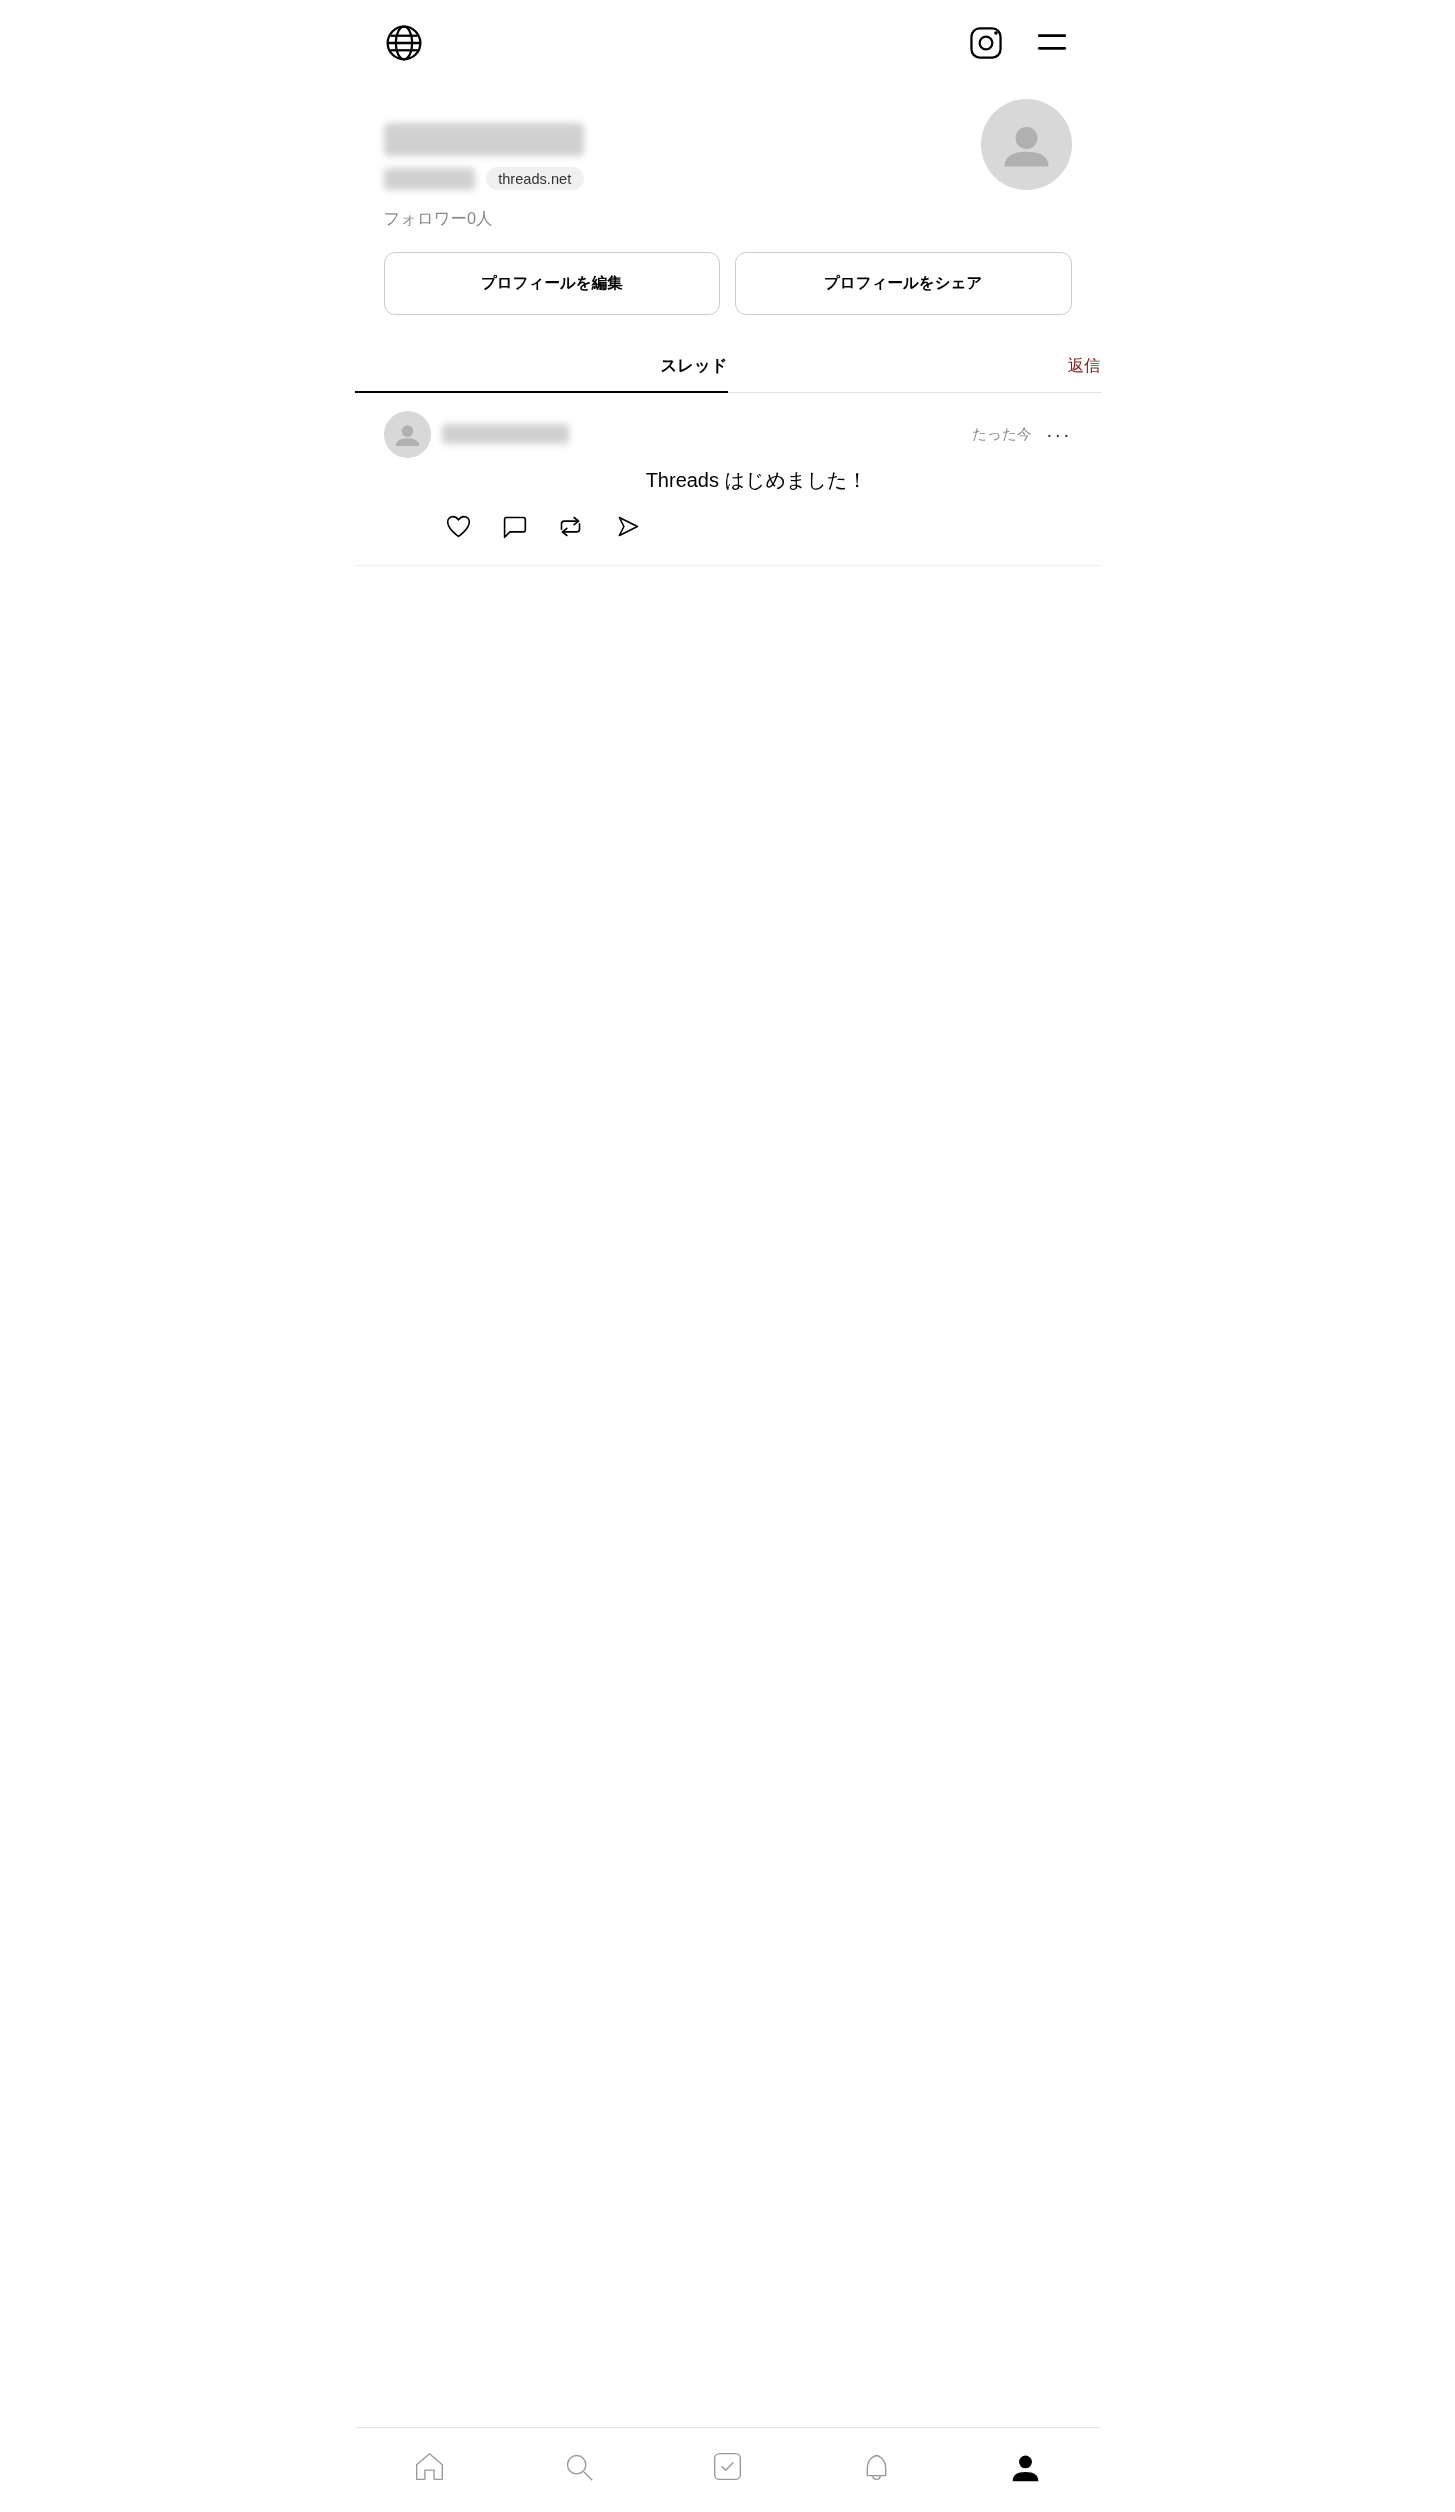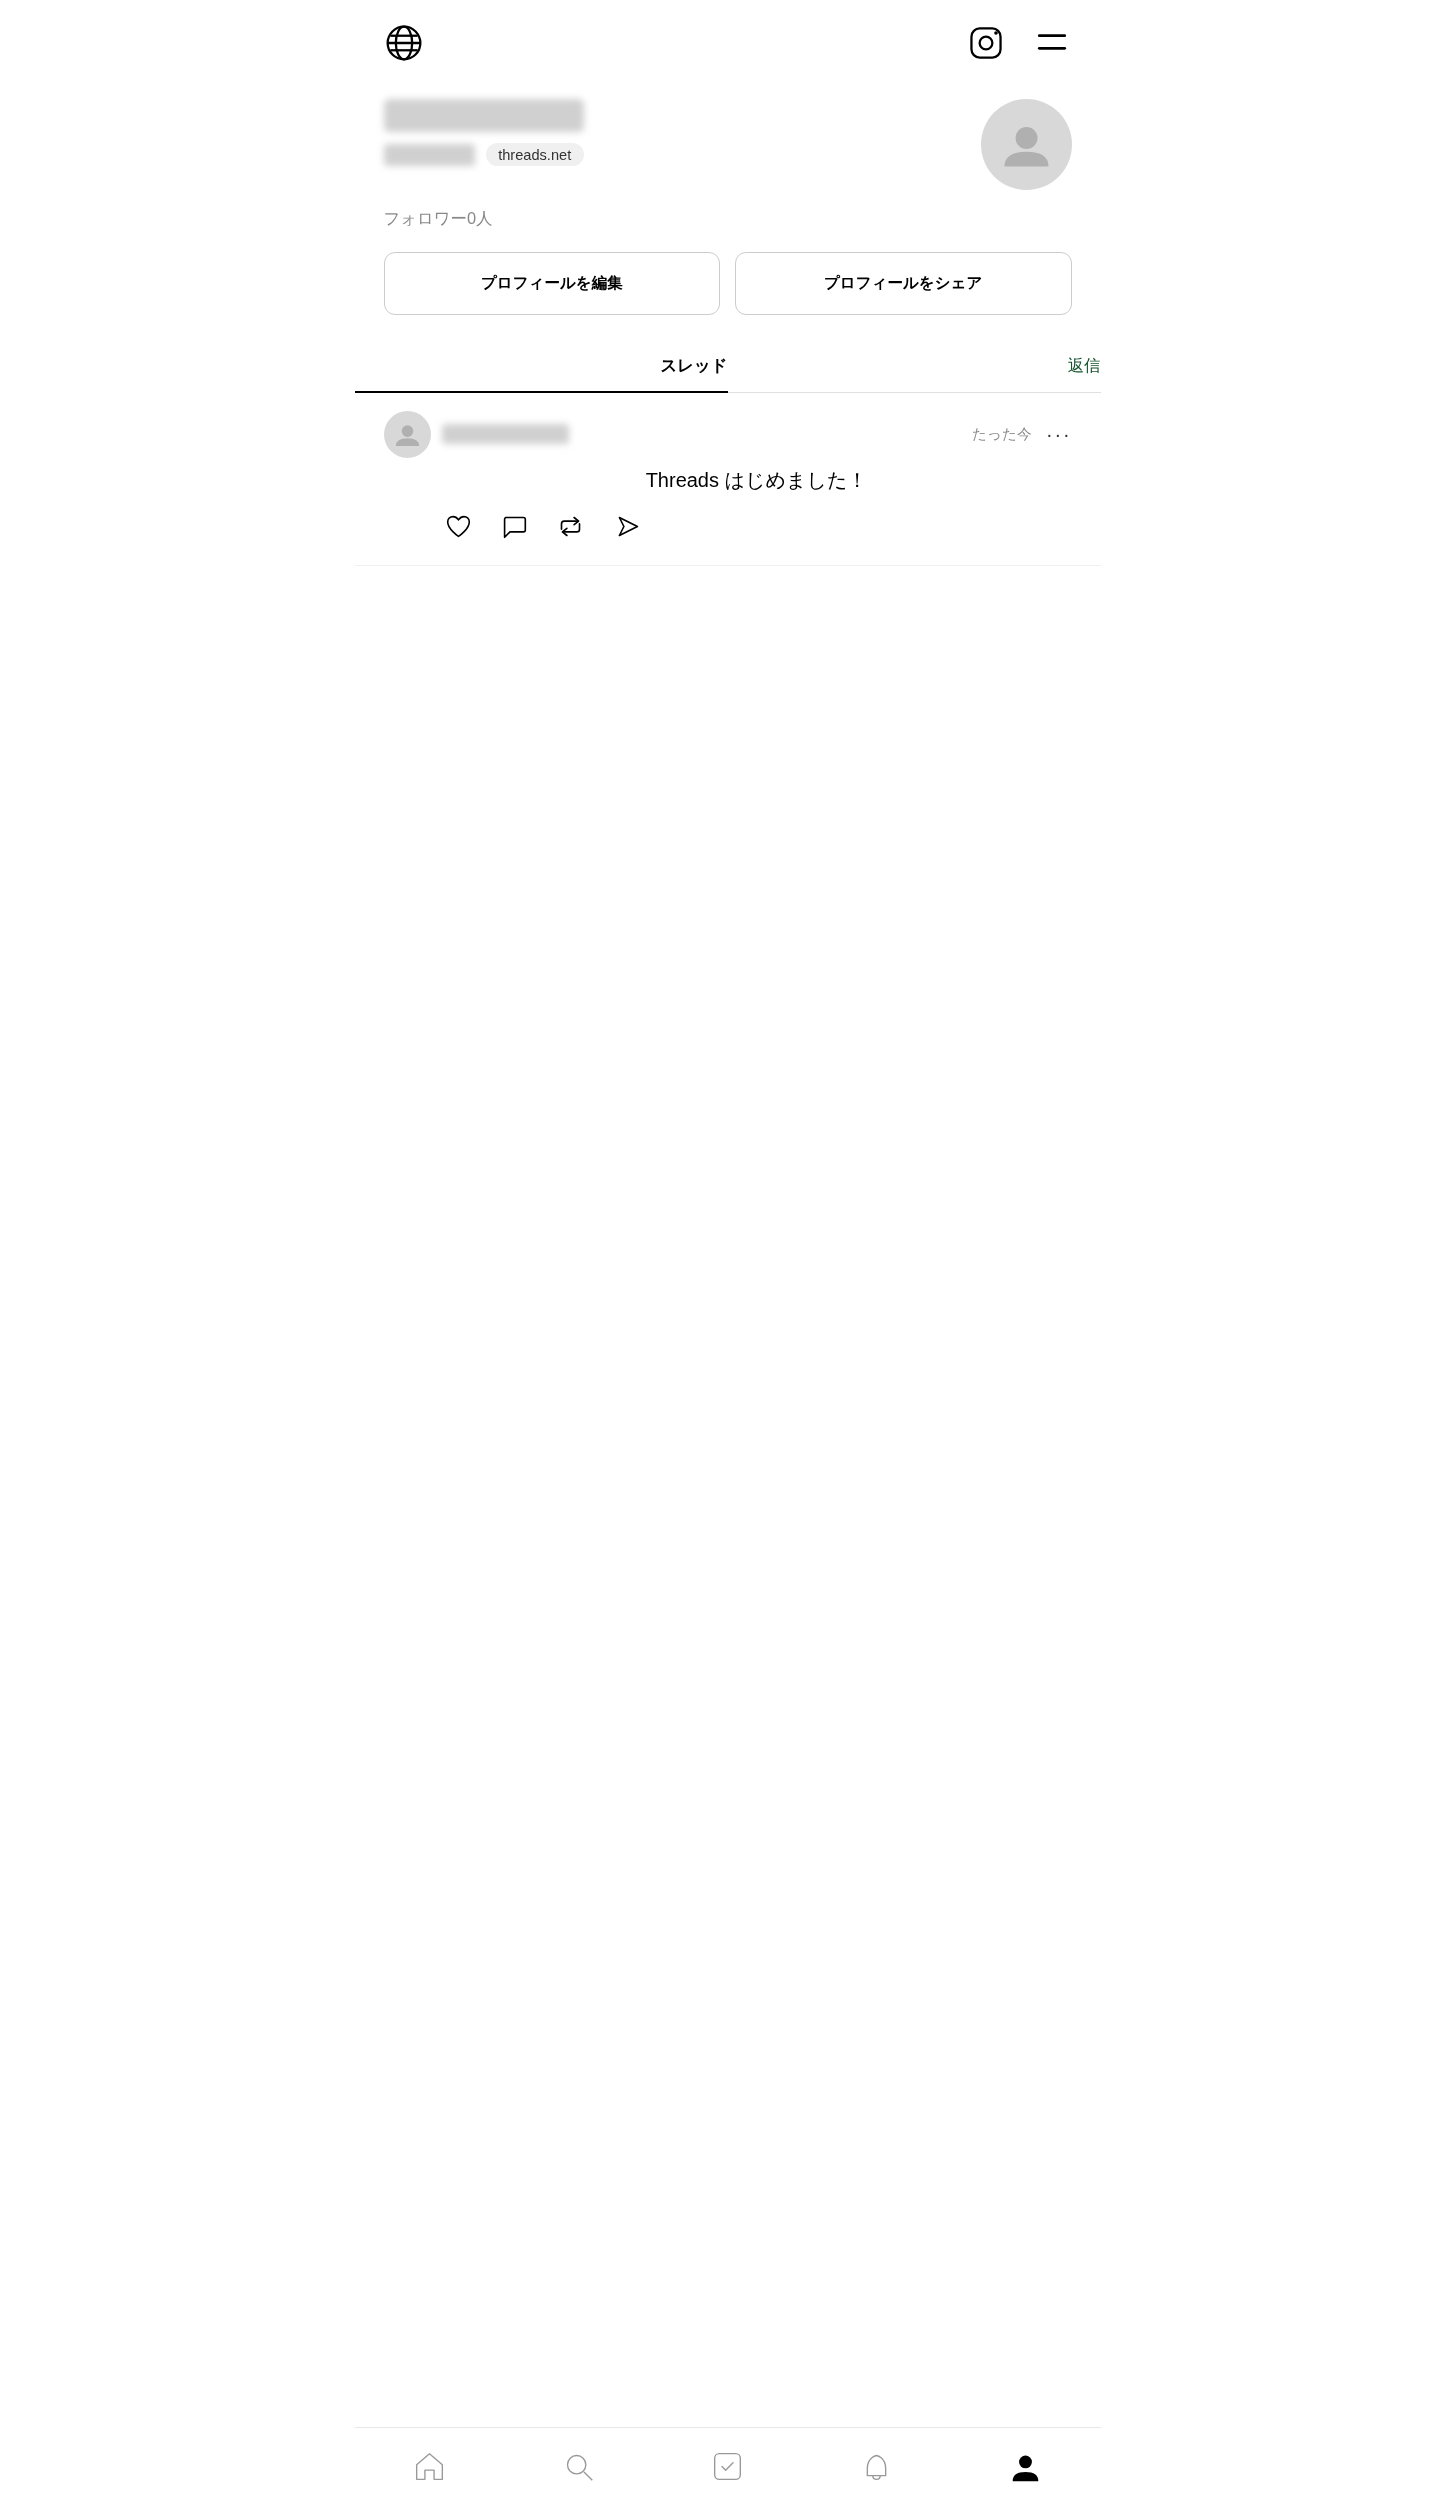--- a/index.html
+++ b/index.html
@@ -46,21 +46,21 @@
       font-size: 25.5px;
       font-weight: 300;
       letter-spacing: -1.8px;
       line-height: 1;
     }
 
     
     .profile-section {
       padding: 18px 29px 0 29px;
       display: flex;
-      align-items: flex-start;
+      align-items: flex-end;
       justify-content: space-between;
     }
 
     .profile-info {
       flex: 1;
     }
 
     .profile-name-blur {
       width: 200px;
       height: 33px;
@@ -165,21 +165,21 @@
       content: '';
       position: absolute;
       bottom: -0.9px;
       left: 0;
       right: 0;
       height: 1.8px;
       background: #000;
     }
 
     .tab.inactive {
-      color: #14532d;
+      color: #7f1d1d;
       font-weight: 400;
     }
 
     
     .thread-post {
       padding: 18px 29px;
       border-bottom: 0.9px solid #f0f0f0;
       text-align: center;
     }
 

